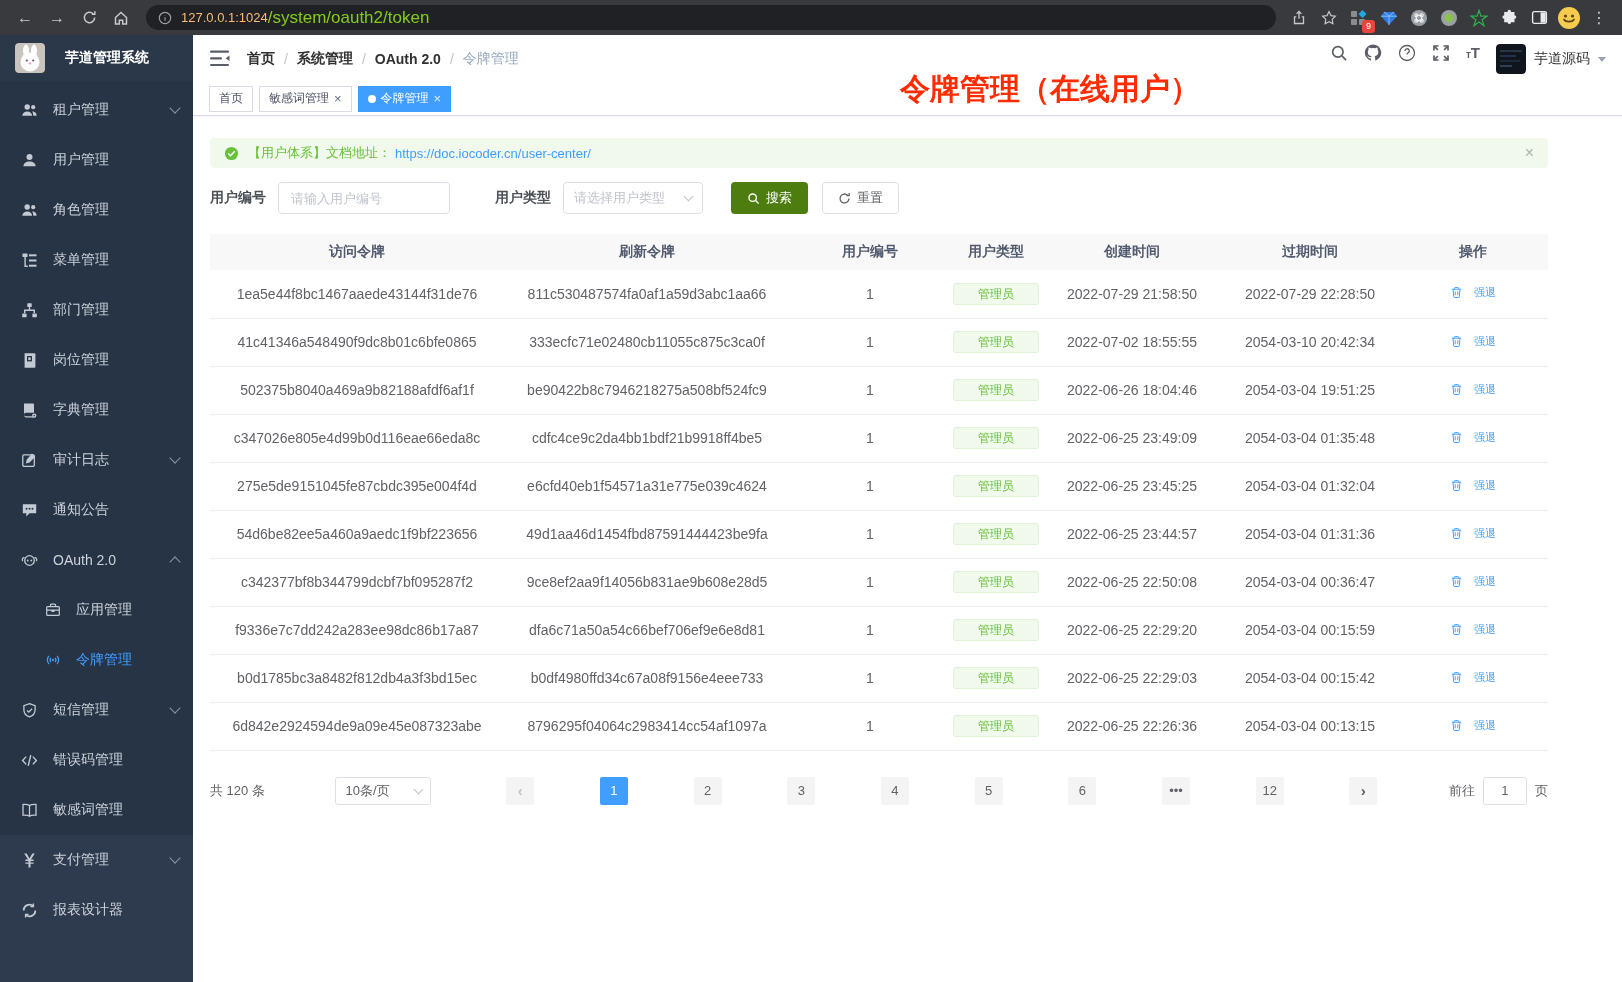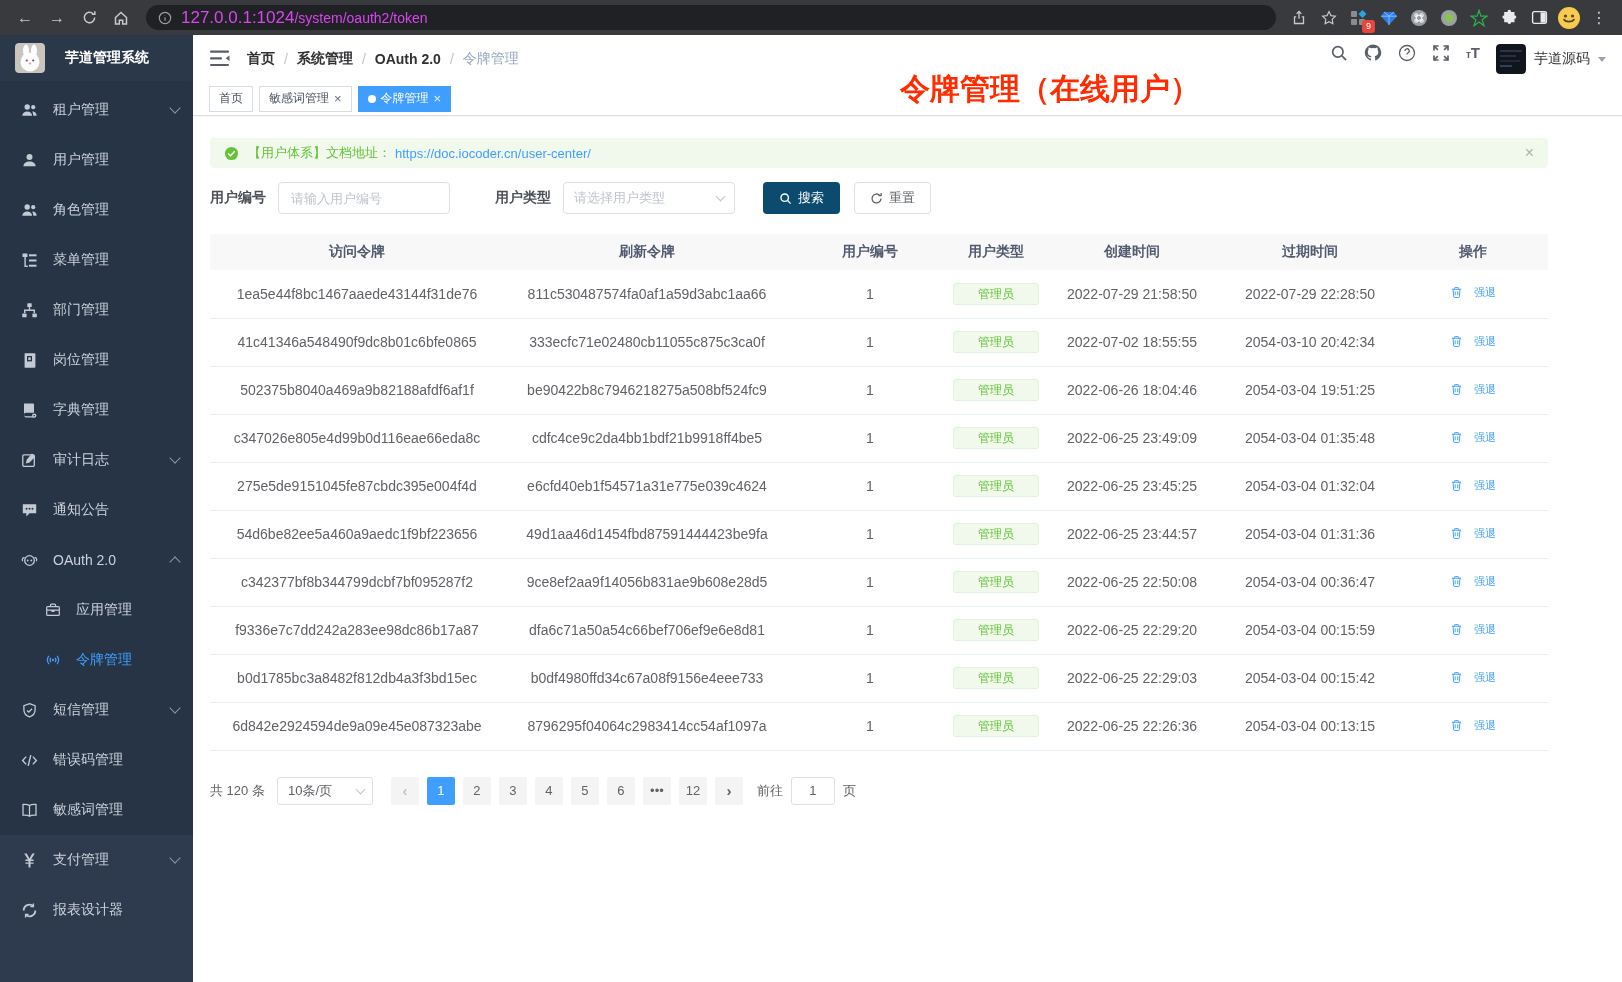--- a/index.html
+++ b/index.html
@@ -6,22 +6,22 @@
 html,body{width:1622px;height:982px}
 body{font-family:"Liberation Sans","DejaVu Sans",sans-serif;background:#fff;overflow:hidden;position:relative}
 .icon{display:inline-flex;align-items:center;justify-content:center}
 .icon svg{display:block}
 
 
 .browser{height:35px;background:#383a3e;display:flex;align-items:center;padding:0 10px;gap:2px}
 .nav-btn{width:30px;height:28px;color:#c7c9cb;display:flex;align-items:center;justify-content:center;font-size:16px;border-radius:50%;cursor:pointer}
 .url-pill{flex:1;height:25px;background:#202124;border-radius:13px;display:flex;align-items:center;padding:0 12px;margin:0 8px;min-width:0;cursor:text}
 .url-pill .info{color:#9aa0a6;margin-right:9px}
-.url-host{color:#d946ef;font-size:17px;white-space:nowrap}
-.url-path{color:#d946ef;font-size:14px;white-space:nowrap}
+.url-host{color:#fdba74;font-size:13px;white-space:nowrap}
+.url-path{color:#84cc16;font-size:17px;white-space:nowrap}
 .chrome-right{display:flex;align-items:center;gap:4px}
 .ext-btn{width:26px;height:26px;display:flex;align-items:center;justify-content:center;cursor:pointer;position:relative;color:#c7c9cb}
 .ext-badge{position:absolute;bottom:-2px;right:-3px;background:#e8453c;color:#fff;font-size:9px;min-width:13px;height:13px;border-radius:3px;display:flex;align-items:center;justify-content:center;padding:0 2px}
 .chrome-avatar{width:26px;height:26px;display:flex;align-items:center;justify-content:center;cursor:pointer}
 
 
 .app{display:flex;height:947px}
 .sidebar{width:193px;background:#2e3b4e;display:flex;flex-direction:column;flex-shrink:0}
 .logo{height:46px;background:#2b3849;display:flex;align-items:center;padding-left:15px;gap:20px;flex-shrink:0}
 .logo-img{width:30px;height:30px;border-radius:4px;overflow:hidden;flex-shrink:0}
@@ -65,35 +65,35 @@
 .alert{width:1338px;height:30px;background:#f0f9eb;border-radius:4px;display:flex;align-items:center;padding:0 14px;font-size:13px}
 .alert .icon{width:15px;height:15px;margin-right:9px}
 .alert-text{color:#67c23a}
 .alert-link{color:#409eff;margin-left:4px;cursor:pointer;text-decoration:none}
 .alert-close{margin-left:auto;color:#a9b3a6;font-size:16px;cursor:pointer;line-height:1}
 
 .filters{display:flex;align-items:center;margin-top:14px;height:32px}
 .f-label{font-size:14px;font-weight:700;color:#4c5158;margin-right:12px}
 .f-input{width:172px;height:32px;border:1px solid #dcdfe6;border-radius:4px;padding:0 12px;font-size:13px;color:#606266;background:#fff;outline:none}
 .f-input::placeholder{color:#bfc4cc}
-.f-select{width:172px;height:32px;border:1px solid #dcdfe6;border-radius:4px;padding:0 10px;font-size:13px;color:#bfc4cc;background:#fff;display:flex;align-items:center;justify-content:space-between;cursor:pointer}
+.f-select{width:140px;height:32px;border:1px solid #dcdfe6;border-radius:4px;padding:0 10px;font-size:13px;color:#bfc4cc;background:#fff;display:flex;align-items:center;justify-content:space-between;cursor:pointer}
 .sel-chev{width:7px;height:7px;border-right:1.3px solid #c0c4cc;border-bottom:1.3px solid #c0c4cc;transform:rotate(45deg);margin-top:-3px}.gap45{width:45px}
 .btn{height:32px;border-radius:4px;font-size:13px;display:inline-flex;align-items:center;justify-content:center;gap:6px;cursor:pointer;padding:0 15px;border:1px solid transparent}
-.btn-primary{background:#0c4a6e;color:#fff;margin-left:28px}
+.btn-primary{background:#4d7c0f;color:#fff;margin-left:28px}
 .btn-plain{background:#fff;color:#606266;border-color:#dcdfe6;margin-left:14px}
 .btn .icon{width:13px;height:13px}
 
 table.grid{width:1338px;margin-top:20px;border-collapse:collapse;table-layout:fixed;font-size:14px}
 table.grid th{height:36px;background:#f8f8f9;color:#515a6e;font-weight:700;text-align:center;font-size:14px}
 table.grid td{height:48px;text-align:center;color:#606266;border-bottom:1px solid #ebeef5;white-space:nowrap;overflow:hidden}
 .tag-success{display:inline-block;height:22px;line-height:20px;padding:0 24px;background:#f0f9eb;border:1px solid #e1f3d8;border-radius:3px;color:#67c23a;font-size:12px}
 .act-link{color:#409eff;font-size:11px;cursor:pointer;display:inline-flex;align-items:center;gap:11px}
 .act-link .icon{width:13px;height:13px}
 
-.pager{width:1338px;margin-top:26px;display:flex;align-items:center;justify-content:flex-start;font-size:13px;color:#606266}
+.pager{width:1338px;margin-top:26px;display:flex;align-items:center;justify-content:space-between;font-size:13px;color:#606266}
 .pg-total{margin-right:12px}
 .pg-size{width:96px;height:28px;border:1px solid #dcdfe6;border-radius:3px;display:flex;align-items:center;justify-content:space-between;padding:0 8px 0 10px;color:#606266;cursor:pointer;margin-right:14px;background:#fff}
 .pg-btn{min-width:28px;height:28px;margin:0 4px;border-radius:2px;background:#f4f4f5;color:#606266;display:inline-flex;align-items:center;justify-content:center;cursor:pointer;font-size:13px;padding:0 4px}
 .pg-btn.active{background:#409eff;color:#fff;cursor:default}
 .pg-btn.arrow{font-size:15px;font-weight:bold}
 .pg-btn.disabled{color:#c0c4cc;cursor:not-allowed}
 .pg-goto{display:flex;align-items:center;gap:8px;margin-left:10px}
 .pg-input{width:44px;height:28px;border:1px solid #dcdfe6;border-radius:3px;text-align:center;font-size:13px;color:#606266;outline:none}
 </style>
 </head>

